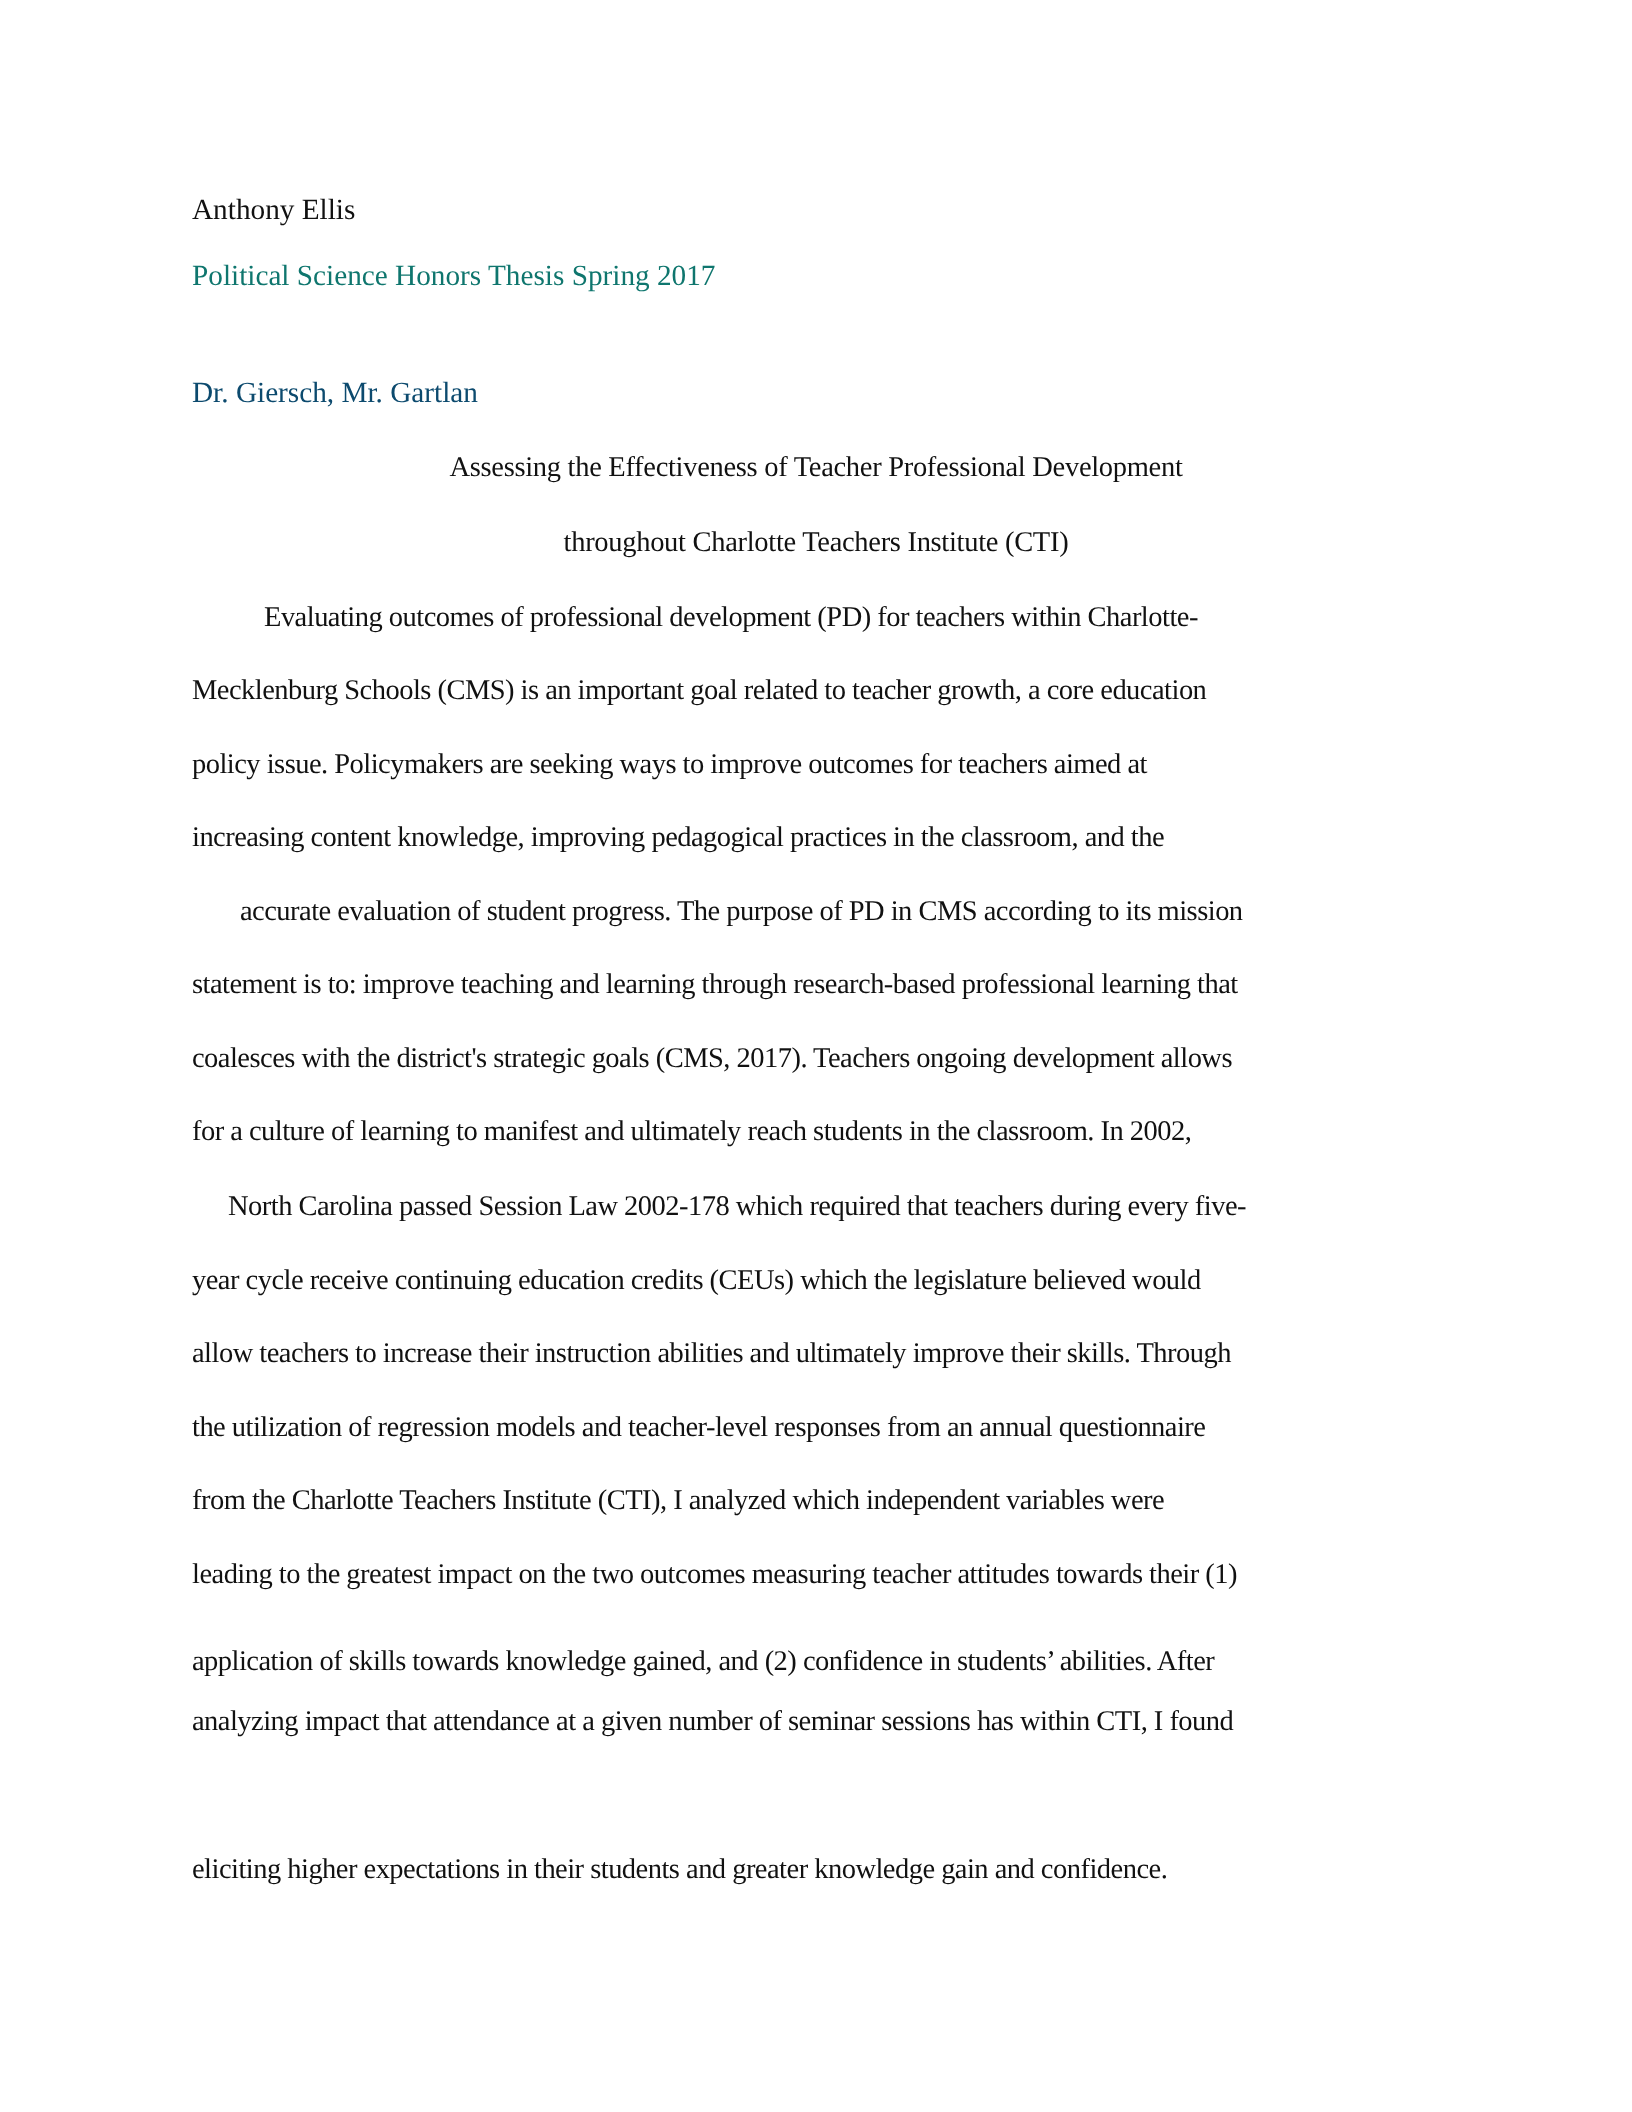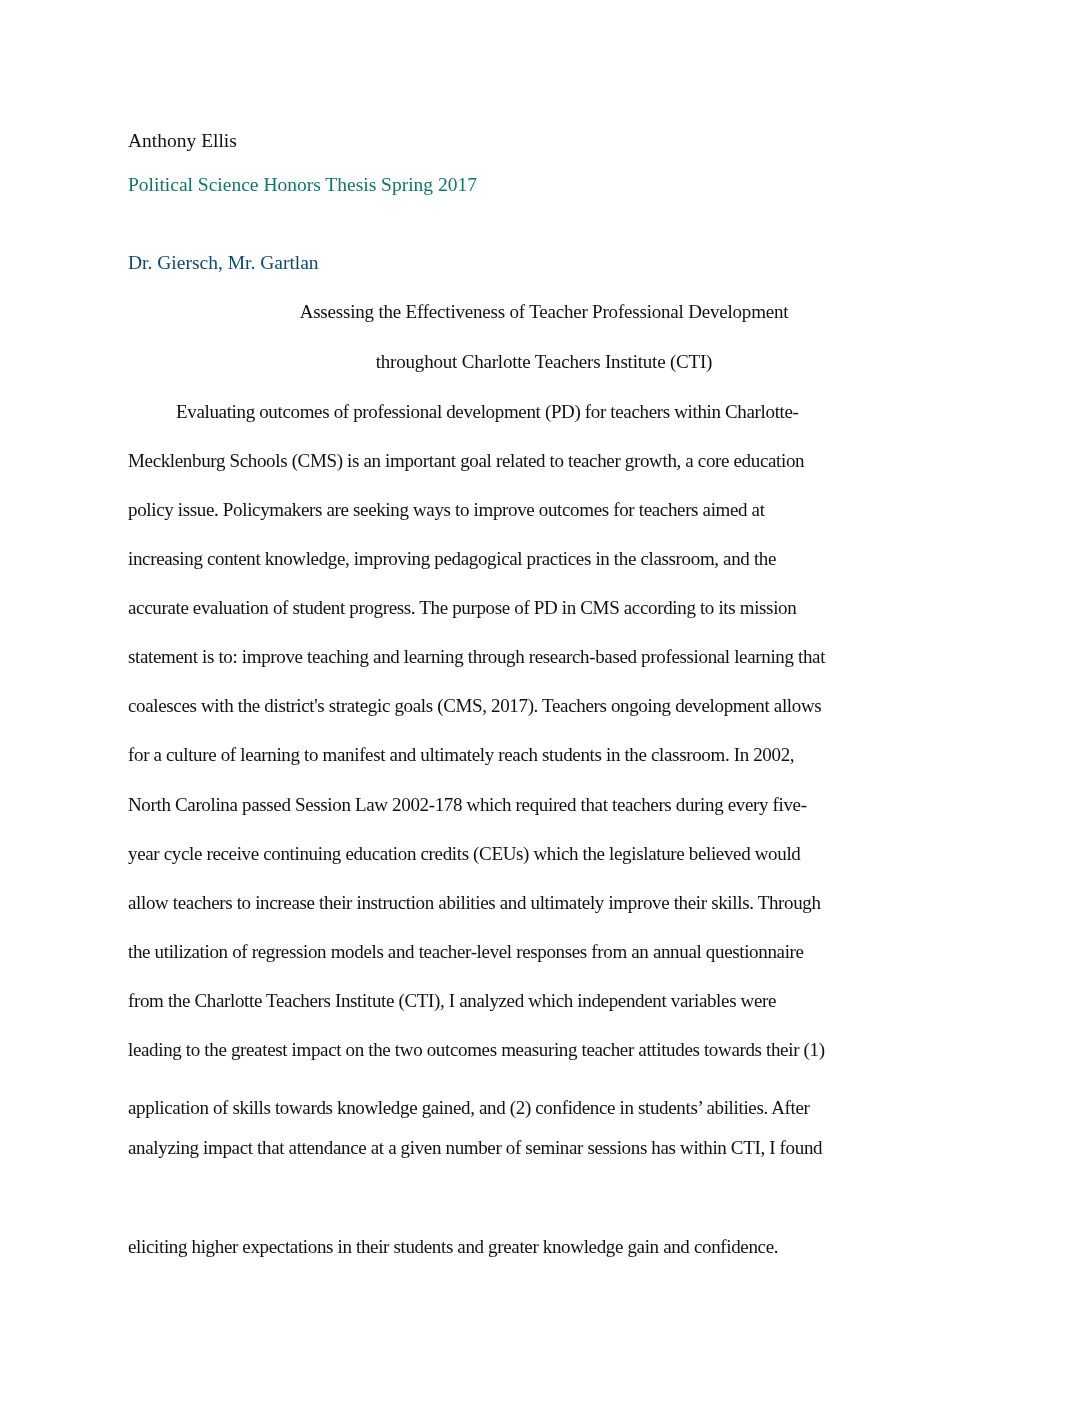--- a/index.html
+++ b/index.html
@@ -66,25 +66,25 @@
   <div class="header-line h2">Political Science Honors Thesis Spring 2017</div>
   <div class="header-line h3">Dr. Giersch, Mr. Gartlan</div>
 
   <div class="title-line t1">Assessing the Effectiveness of Teacher Professional Development</div>
   <div class="title-line t2">throughout Charlotte Teachers Institute (CTI)</div>
 
   <div class="body-line indent" style="top:400px;">Evaluating outcomes of professional development (PD) for teachers within Charlotte-</div>
   <div class="body-line" style="top:449px;">Mecklenburg Schools (CMS) is an important goal related to teacher growth, a core education</div>
   <div class="body-line" style="top:498px;">policy issue.  Policymakers are seeking ways to improve outcomes for teachers aimed at</div>
   <div class="body-line" style="top:547px;">increasing content knowledge, improving pedagogical practices in the classroom, and the</div>
-  <div class="body-line" style="top:596px;">accurate evaluation of student progress. The purpose of PD in CMS according to its mission</div>
+  <div class="body-line" style="top:596px;margin-left:32px;">accurate evaluation of student progress. The purpose of PD in CMS according to its mission</div>
   <div class="body-line" style="top:645px;">statement is to: improve teaching and learning through research-based professional learning that</div>
   <div class="body-line" style="top:694px;">coalesces with the district's strategic goals (CMS, 2017). Teachers ongoing development allows</div>
   <div class="body-line" style="top:743px;">for a culture of learning to manifest and ultimately reach students in the classroom. In 2002,</div>
-  <div class="body-line" style="top:793px;">North Carolina passed Session Law 2002-178 which required that teachers during every five-</div>
+  <div class="body-line" style="top:793px;margin-left:24px;">North Carolina passed Session Law 2002-178 which required that teachers during every five-</div>
   <div class="body-line" style="top:842px;">year cycle receive continuing education credits (CEUs) which the legislature believed would</div>
   <div class="body-line" style="top:891px;">allow teachers to increase their instruction abilities and ultimately improve their skills. Through</div>
   <div class="body-line" style="top:940px;">the utilization of regression models and teacher-level responses from an annual questionnaire</div>
   <div class="body-line" style="top:989px;">from the Charlotte Teachers Institute (CTI), I analyzed which independent variables were</div>
   <div class="body-line" style="top:1038px;">leading to the greatest impact on the two outcomes measuring teacher attitudes towards their (1)</div>
   <div class="body-line" style="top:1096px;">application of skills towards knowledge gained, and (2) confidence in students’ abilities. After</div>
   <div class="body-line" style="top:1136px;">analyzing impact that attendance at a given number of seminar sessions has within CTI, I found</div>
   <div class="body-line" style="top:1235px;">eliciting higher expectations in their students and greater knowledge gain and confidence.</div>
 
 </div>

